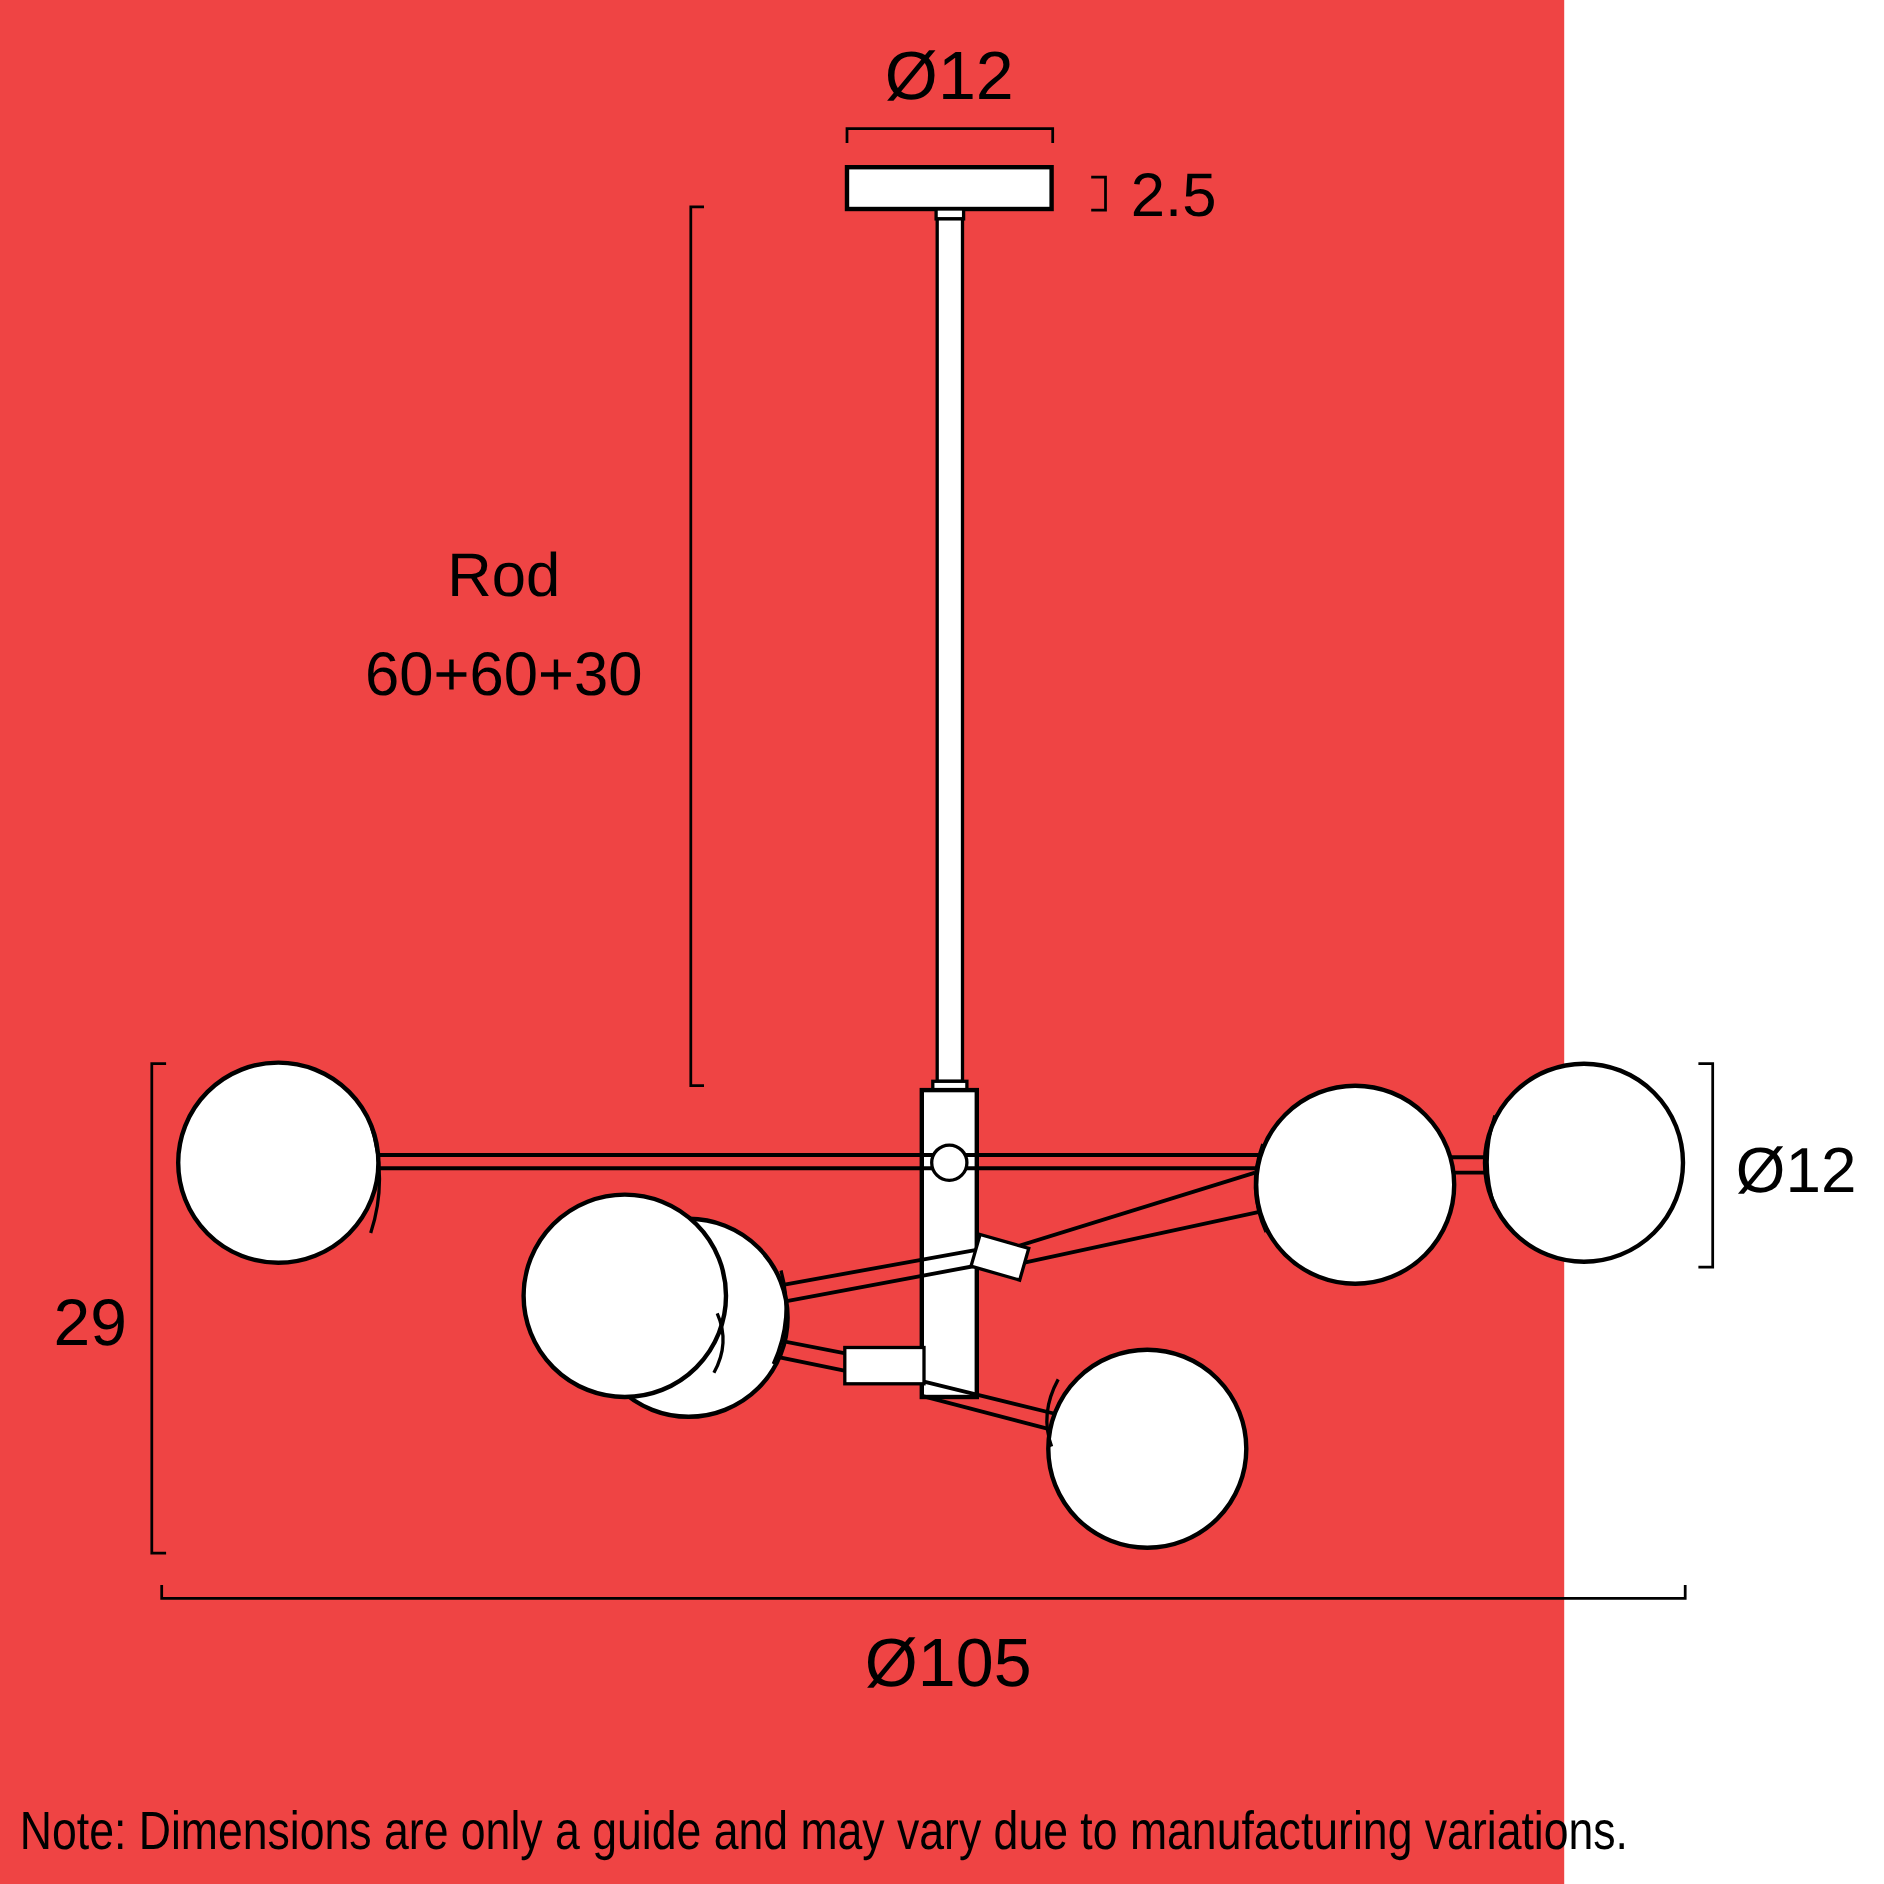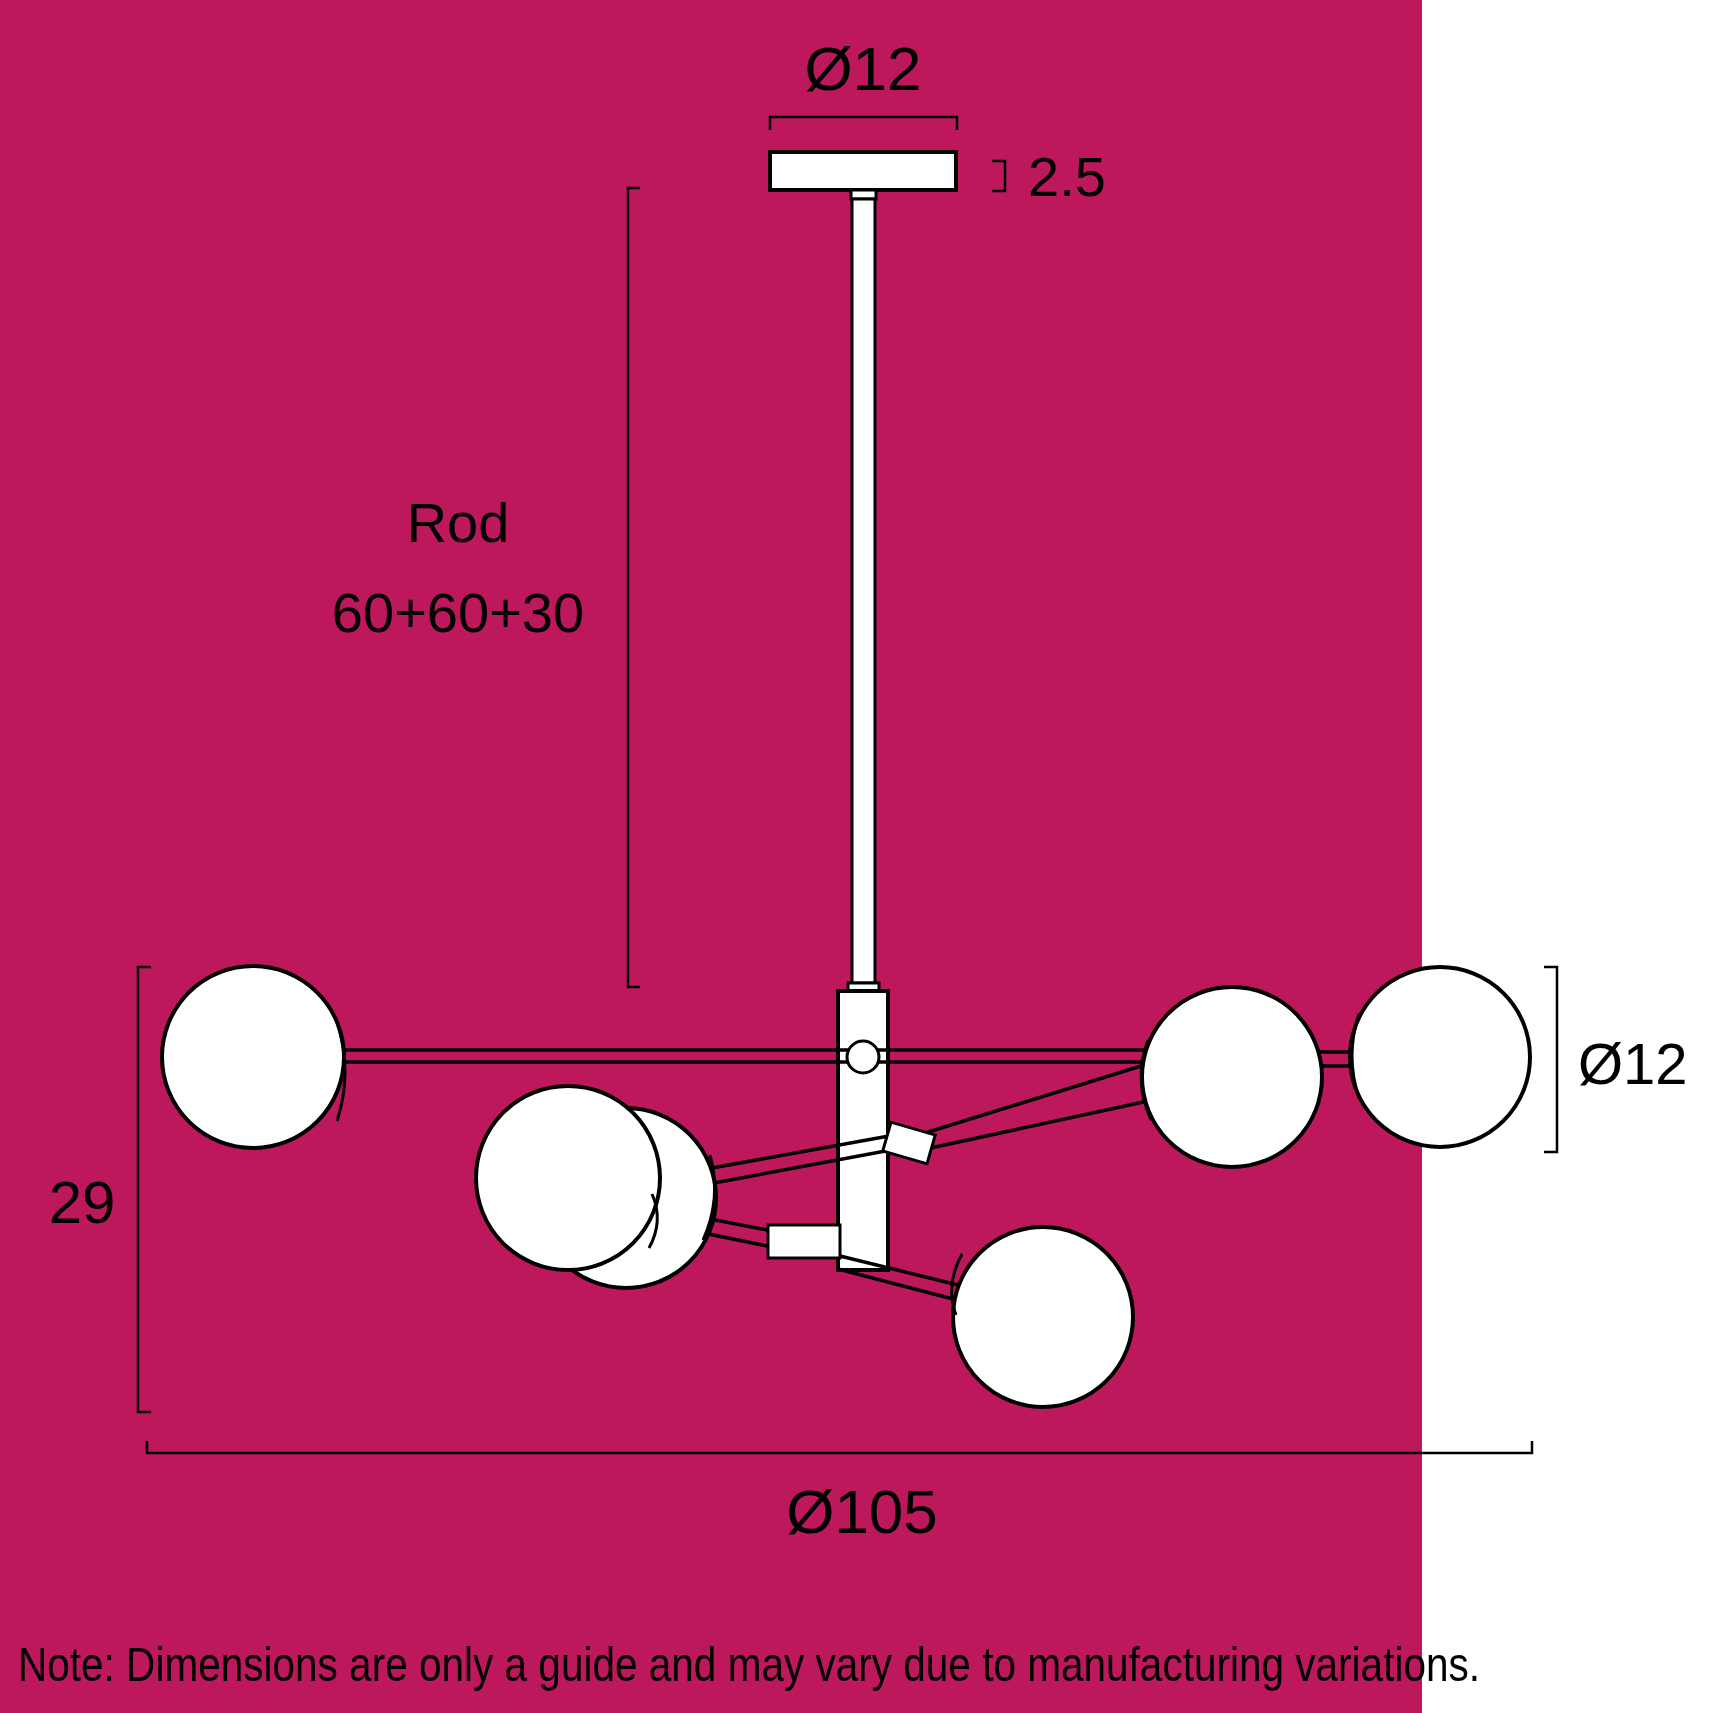--- a/index.html
+++ b/index.html
@@ -4,21 +4,21 @@
 <style>
   html, body {
     margin: 0;
     padding: 0;
     background: #ffffff;
   }
   .stage {
     position: relative;
     width: 1422px;
     height: 1713px;
-    background: #be185d;
+    background: #ef4444;
     font-family: "Liberation Sans", sans-serif;
   }
   svg { display: block; }
   .outline  { fill: #ffffff; stroke: #000000; stroke-width: 4; }
   .outline-thin { fill: #ffffff; stroke: #000000; stroke-width: 3; }
   .armline  { fill: none; stroke: #000000; stroke-width: 3.5; }
   .lens     { fill: none; stroke: #000000; stroke-width: 3; }
   .dimline  { fill: none; stroke: #000000; stroke-width: 2.5; }
   .dimtext  { fill: #000000; font-family: "Liberation Sans", sans-serif; }
   .notetext { fill: #000000; font-family: "Liberation Sans", sans-serif; }

